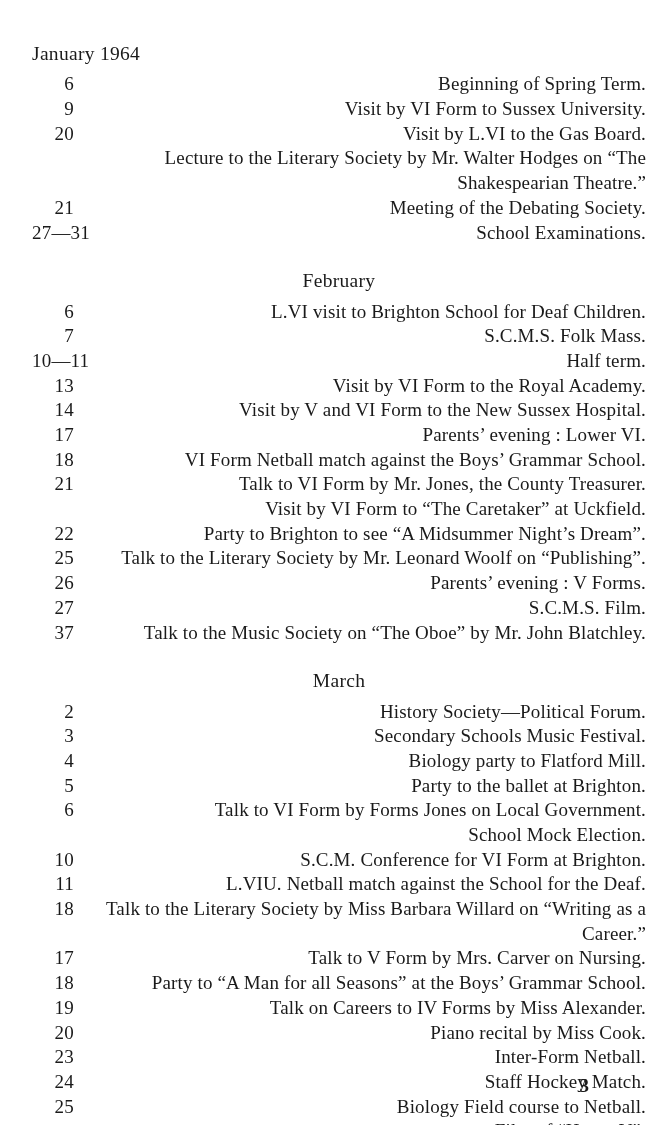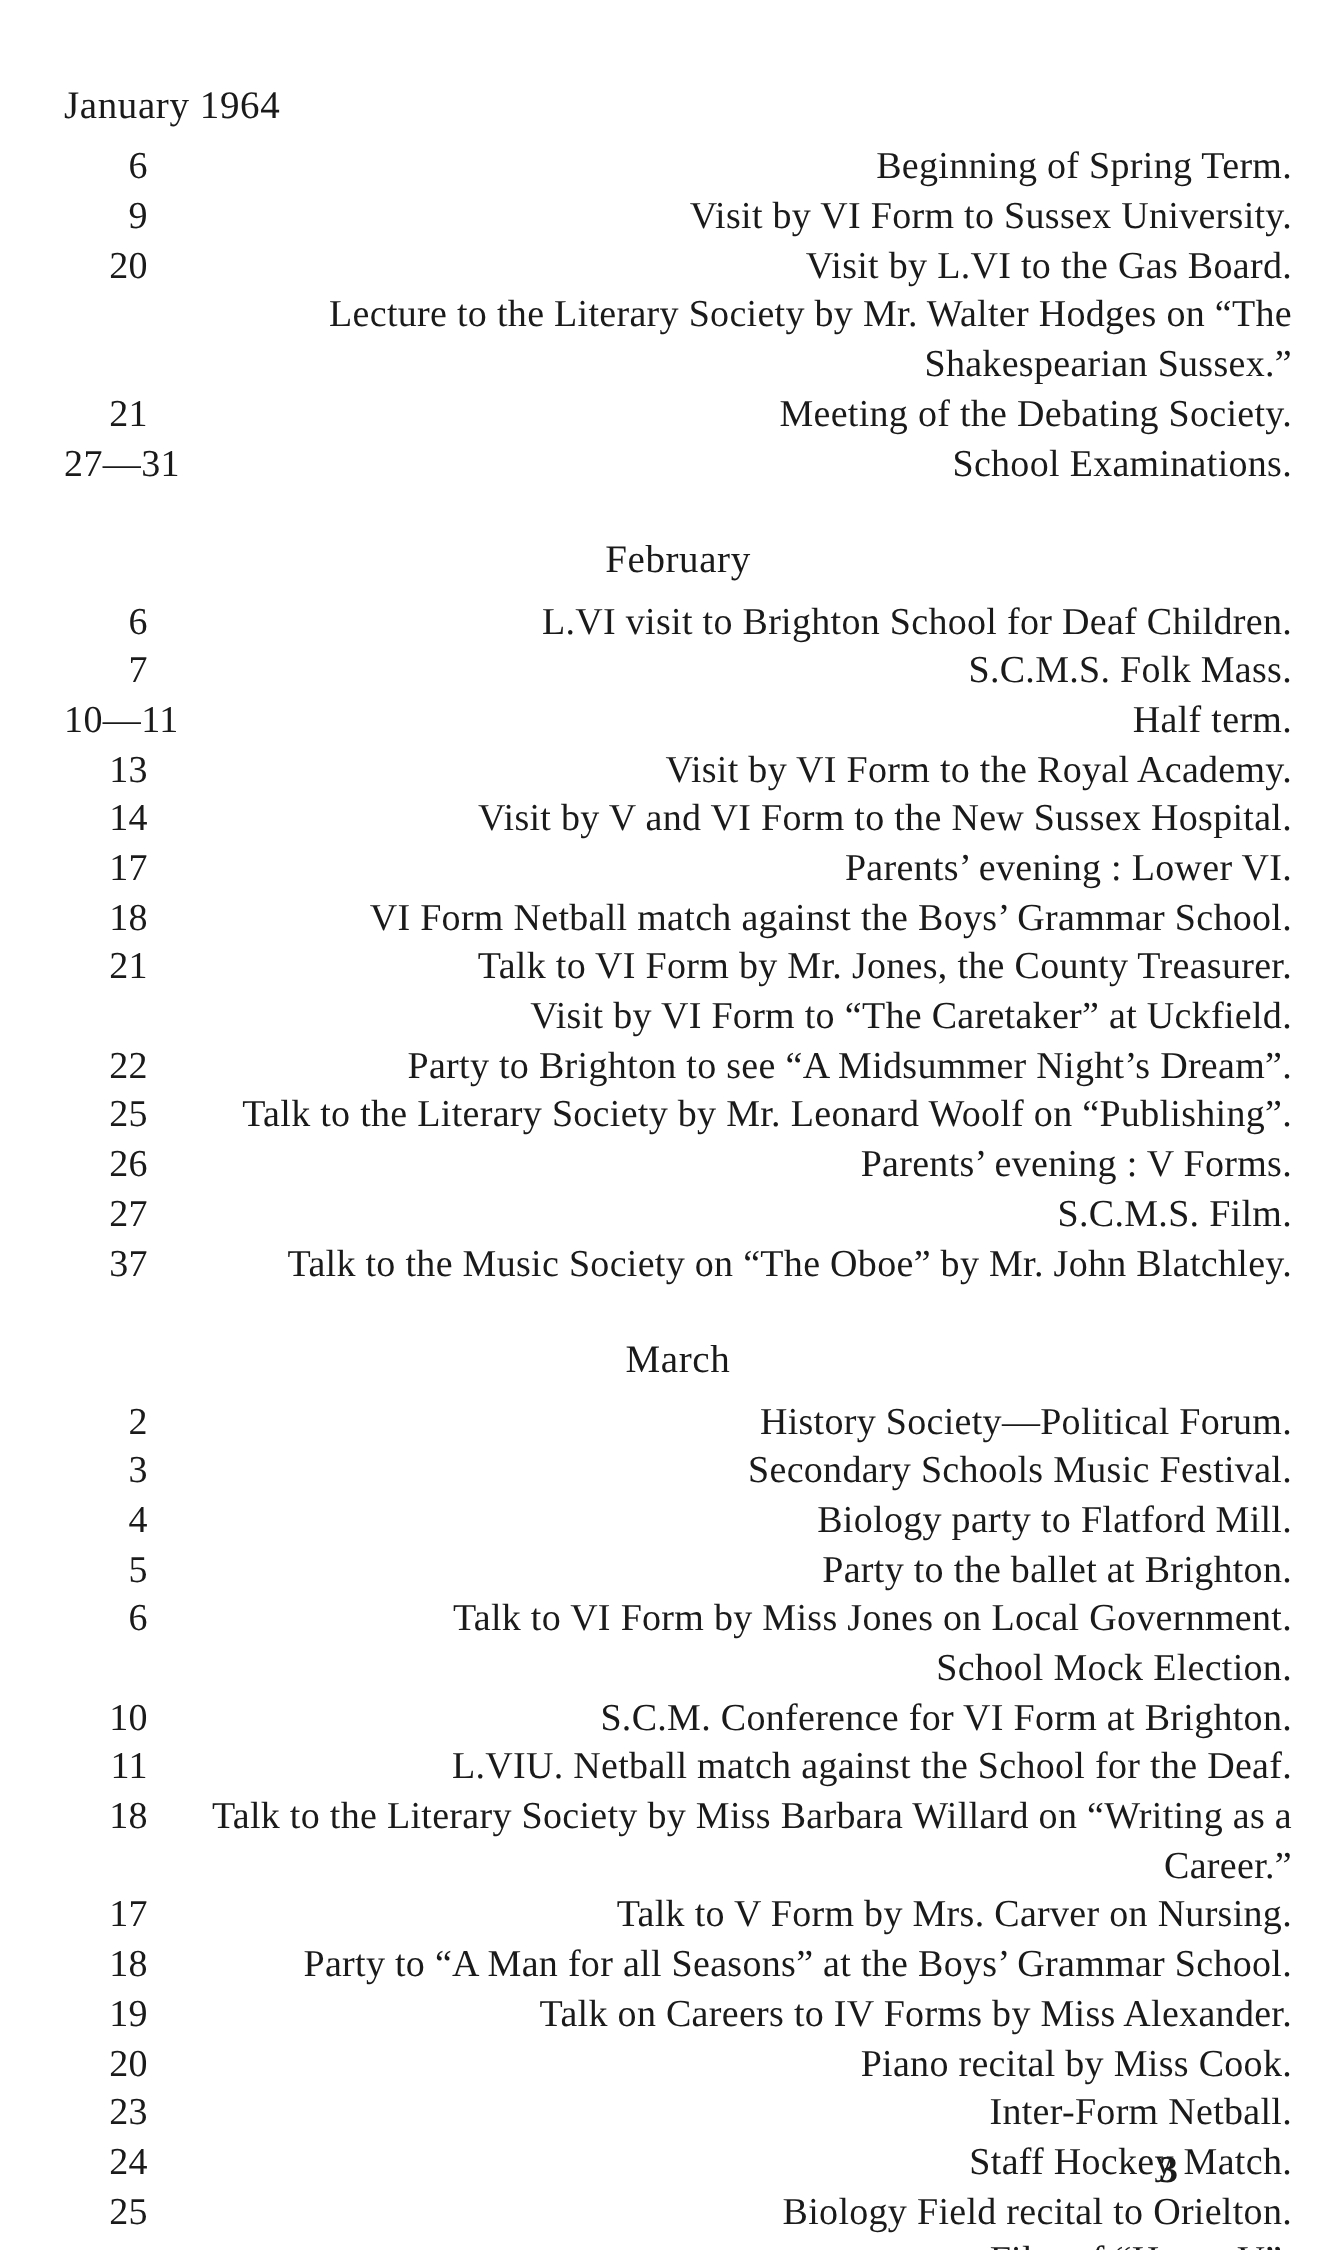--- a/index.html
+++ b/index.html
@@ -103,21 +103,21 @@
           <li class="entry">
             <span class="entry-date">9</span>
             <span class="entry-text">Visit by VI Form to Sussex University.</span>
           </li>
           <li class="entry">
             <span class="entry-date">20</span>
             <span class="entry-text">Visit by L.VI to the Gas Board.</span>
           </li>
           <li class="entry continuation">
             <span class="entry-date"></span>
-            <span class="entry-text">Lecture to the Literary Society by Mr. Walter Hodges on “The Shakespearian Sussex.”</span>
+            <span class="entry-text">Lecture to the Literary Society by Mr. Walter Hodges on “The Shakespearian Theatre.”</span>
           </li>
           <li class="entry">
             <span class="entry-date">21</span>
             <span class="entry-text">Meeting of the Debating Society.</span>
           </li>
           <li class="entry">
             <span class="entry-date wide">27—31</span>
             <span class="entry-text">School Examinations.</span>
           </li>
         </ul>
@@ -197,21 +197,21 @@
           <li class="entry">
             <span class="entry-date">4</span>
             <span class="entry-text">Biology party to Flatford Mill.</span>
           </li>
           <li class="entry">
             <span class="entry-date">5</span>
             <span class="entry-text">Party to the ballet at Brighton.</span>
           </li>
           <li class="entry">
             <span class="entry-date">6</span>
-            <span class="entry-text">Talk to VI Form by Miss Jones on Local Government.</span>
+            <span class="entry-text">Talk to VI Form by Forms Jones on Local Government.</span>
           </li>
           <li class="entry continuation">
             <span class="entry-date"></span>
             <span class="entry-text">School Mock Election.</span>
           </li>
           <li class="entry">
             <span class="entry-date">10</span>
             <span class="entry-text">S.C.M. Conference for VI Form at Brighton.</span>
           </li>
           <li class="entry">
@@ -241,21 +241,21 @@
           <li class="entry">
             <span class="entry-date">23</span>
             <span class="entry-text">Inter-Form Netball.</span>
           </li>
           <li class="entry">
             <span class="entry-date">24</span>
             <span class="entry-text">Staff Hockey Match.</span>
           </li>
           <li class="entry">
             <span class="entry-date">25</span>
-            <span class="entry-text">Biology Field recital to Orielton.</span>
+            <span class="entry-text">Biology Field course to Netball.</span>
           </li>
           <li class="entry continuation">
             <span class="entry-date"></span>
             <span class="entry-text">Film of “Henry V”.</span>
           </li>
         </ul>
       </div>
     </div>
   <div class="page-number">3</div>
 </div>

